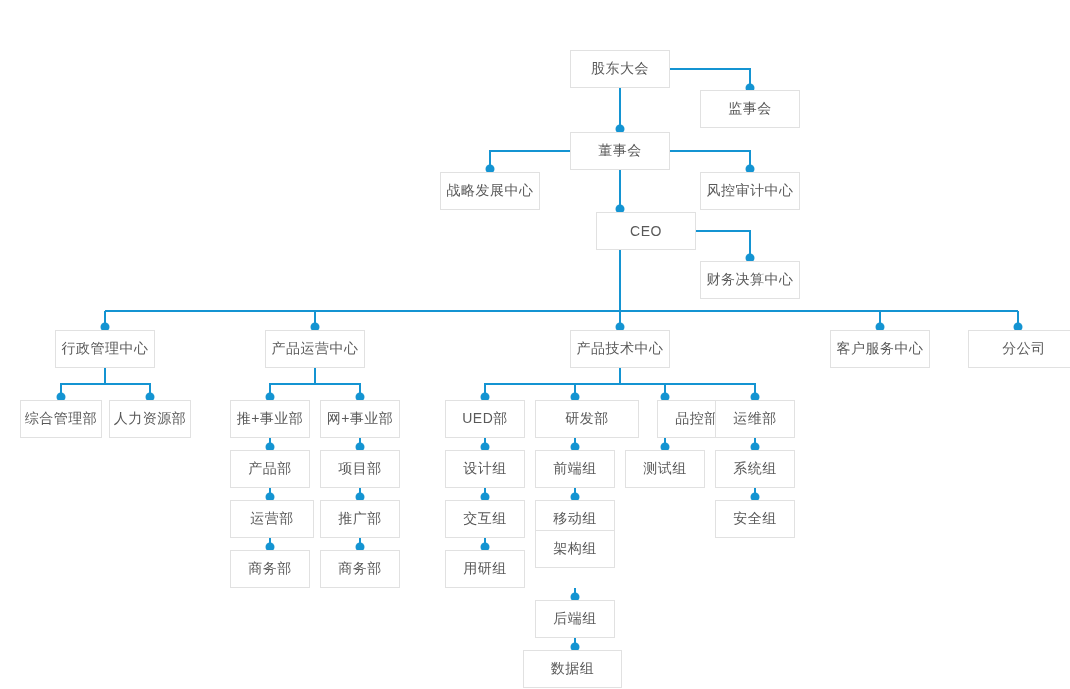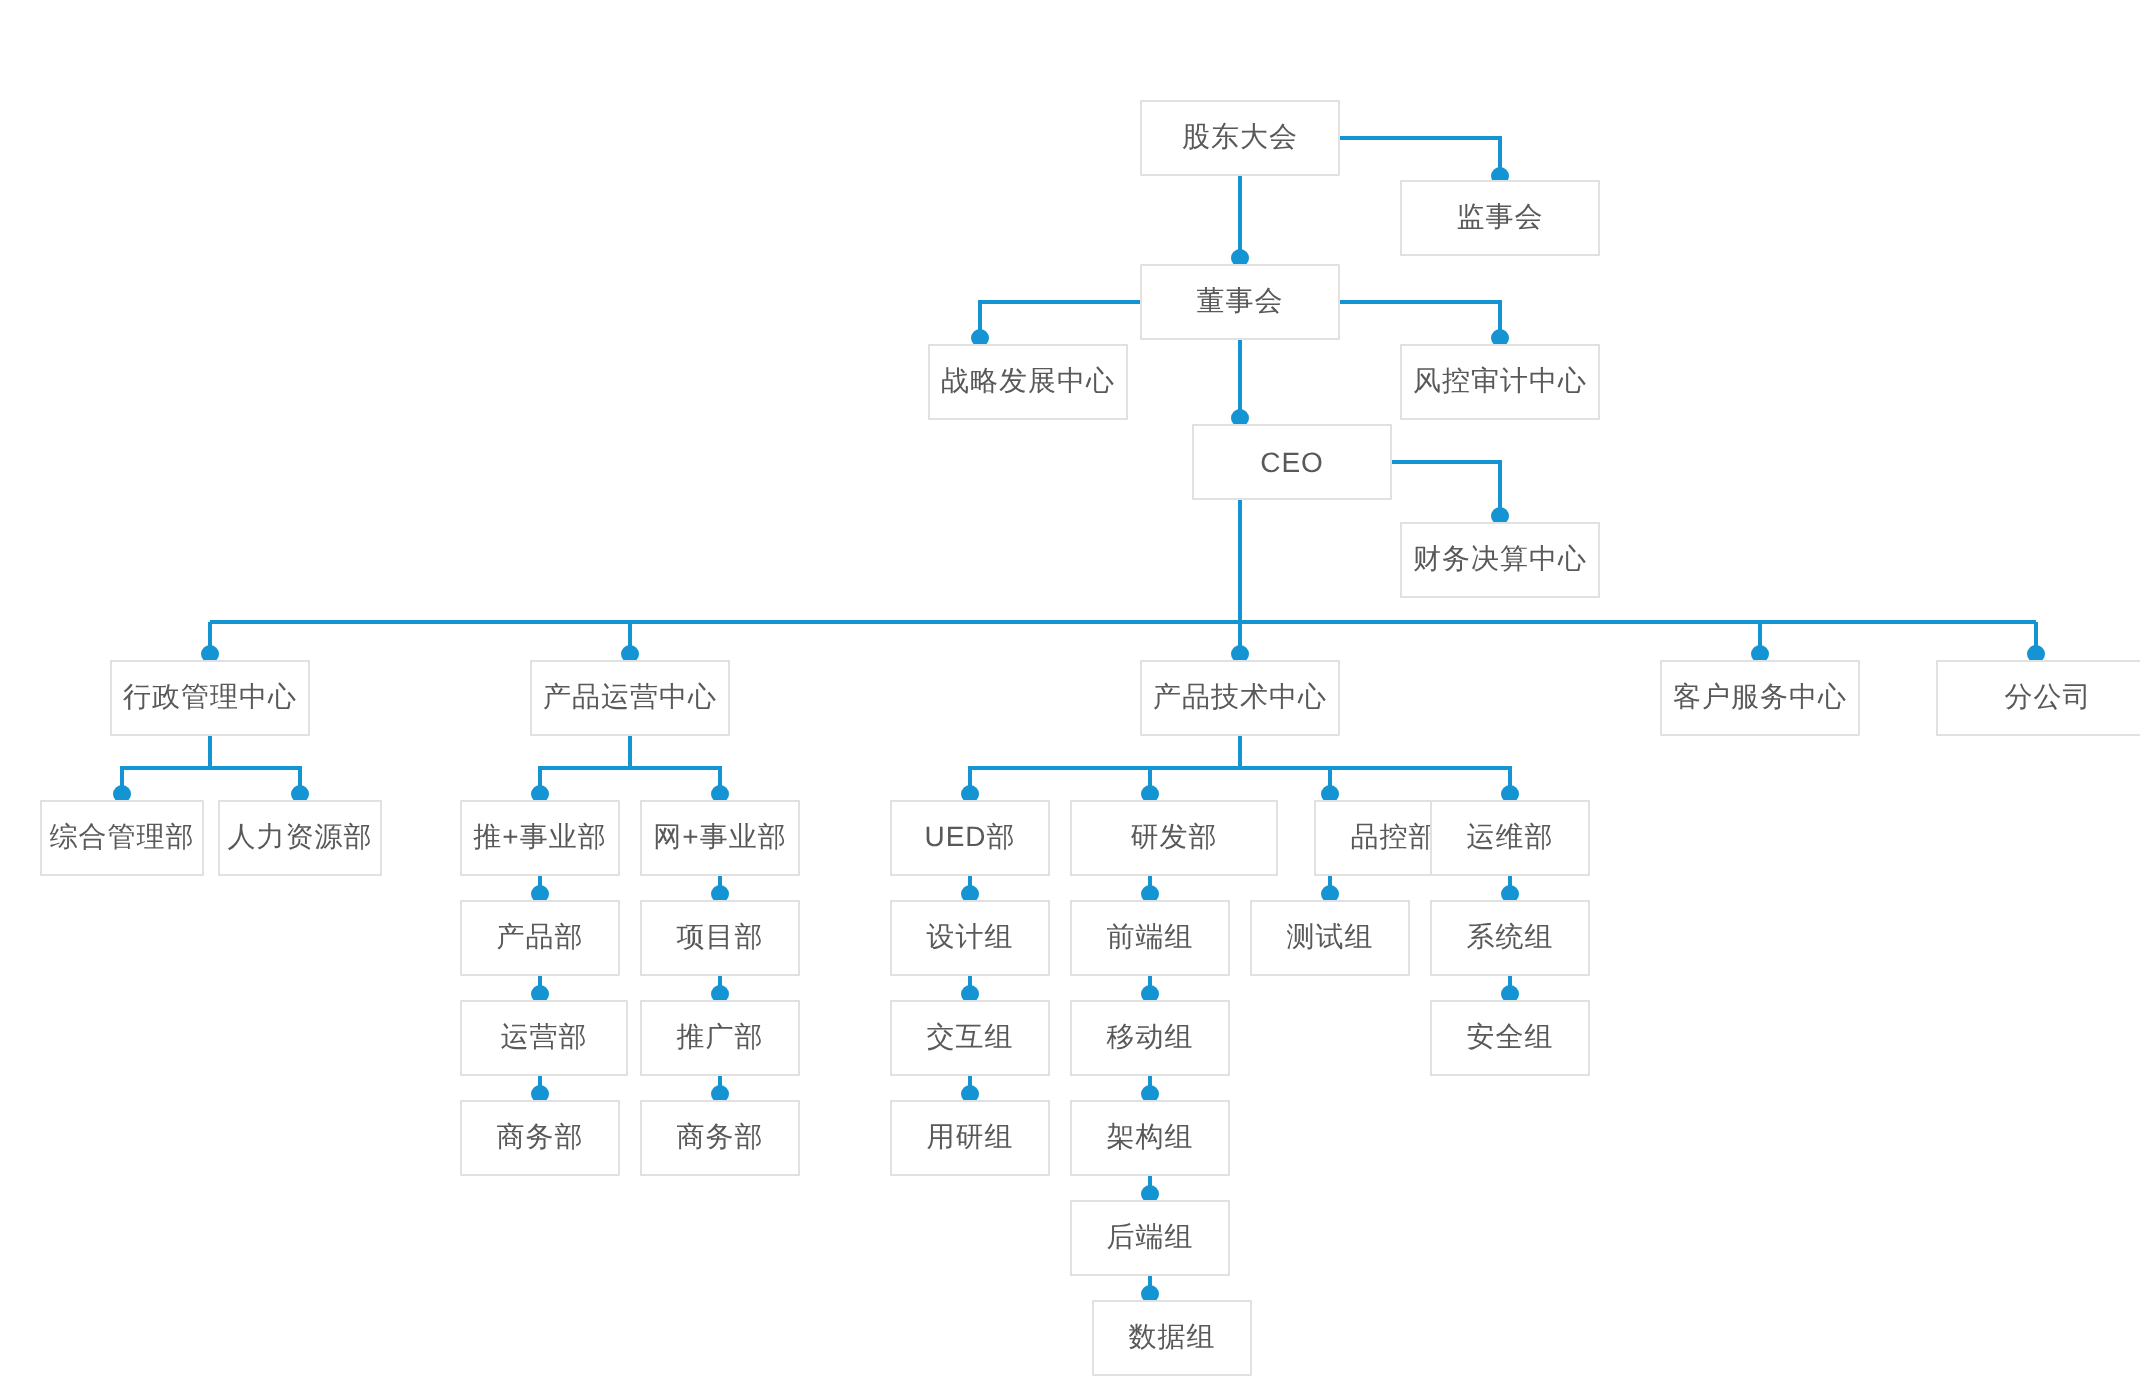--- a/index.html
+++ b/index.html
@@ -99,21 +99,21 @@
         <circle cx="485" cy="547" r="4.5"></circle>
         <circle cx="575" cy="547" r="4.5"></circle>
       <circle cx="575" cy="597" r="4.5"></circle>
       <circle cx="575" cy="647" r="4.5"></circle>
     </g>
   </svg>
 
   <div class="node" style="left:570px;top:50px;width:100px">股东大会</div>
   <div class="node" style="left:700px;top:90px;width:100px">监事会</div>
   <div class="node" style="left:570px;top:132px;width:100px">董事会</div>
-  <div class="node" style="left:464px;top:172px;width:100px">战略发展中心</div>
+  <div class="node" style="left:440px;top:172px;width:100px">战略发展中心</div>
   <div class="node" style="left:700px;top:172px;width:100px">风控审计中心</div>
   <div class="node" style="left:596px;top:212px;width:100px">CEO</div>
   <div class="node" style="left:700px;top:261px;width:100px">财务决算中心</div>
 
   <div class="node" style="left:55px;top:330px;width:100px">行政管理中心</div>
   <div class="node" style="left:265px;top:330px;width:100px">产品运营中心</div>
   <div class="node" style="left:570px;top:330px;width:100px">产品技术中心</div>
   <div class="node" style="left:830px;top:330px;width:100px">客户服务中心</div>
   <div class="node" style="left:968px;top:330px;width:112px">分公司</div>
 
@@ -135,18 +135,18 @@
 
   <div class="node" style="left:230px;top:500px;width:84px">运营部</div>
   <div class="node" style="left:320px;top:500px;width:80px">推广部</div>
   <div class="node" style="left:445px;top:500px;width:80px">交互组</div>
   <div class="node" style="left:535px;top:500px;width:80px">移动组</div>
   <div class="node" style="left:715px;top:500px;width:80px">安全组</div>
 
   <div class="node" style="left:230px;top:550px;width:80px">商务部</div>
   <div class="node" style="left:320px;top:550px;width:80px">商务部</div>
   <div class="node" style="left:445px;top:550px;width:80px">用研组</div>
-  <div class="node" style="left:535px;top:550px;width:80px">架构组</div>
+  <div class="node" style="left:535px;top:530px;width:80px">架构组</div>
 
   <div class="node" style="left:535px;top:600px;width:80px">后端组</div>
-  <div class="node" style="left:546px;top:650px;width:80px">数据组</div>
+  <div class="node" style="left:523px;top:650px;width:99px">数据组</div>
 
 </div>
 
 </body></html>

